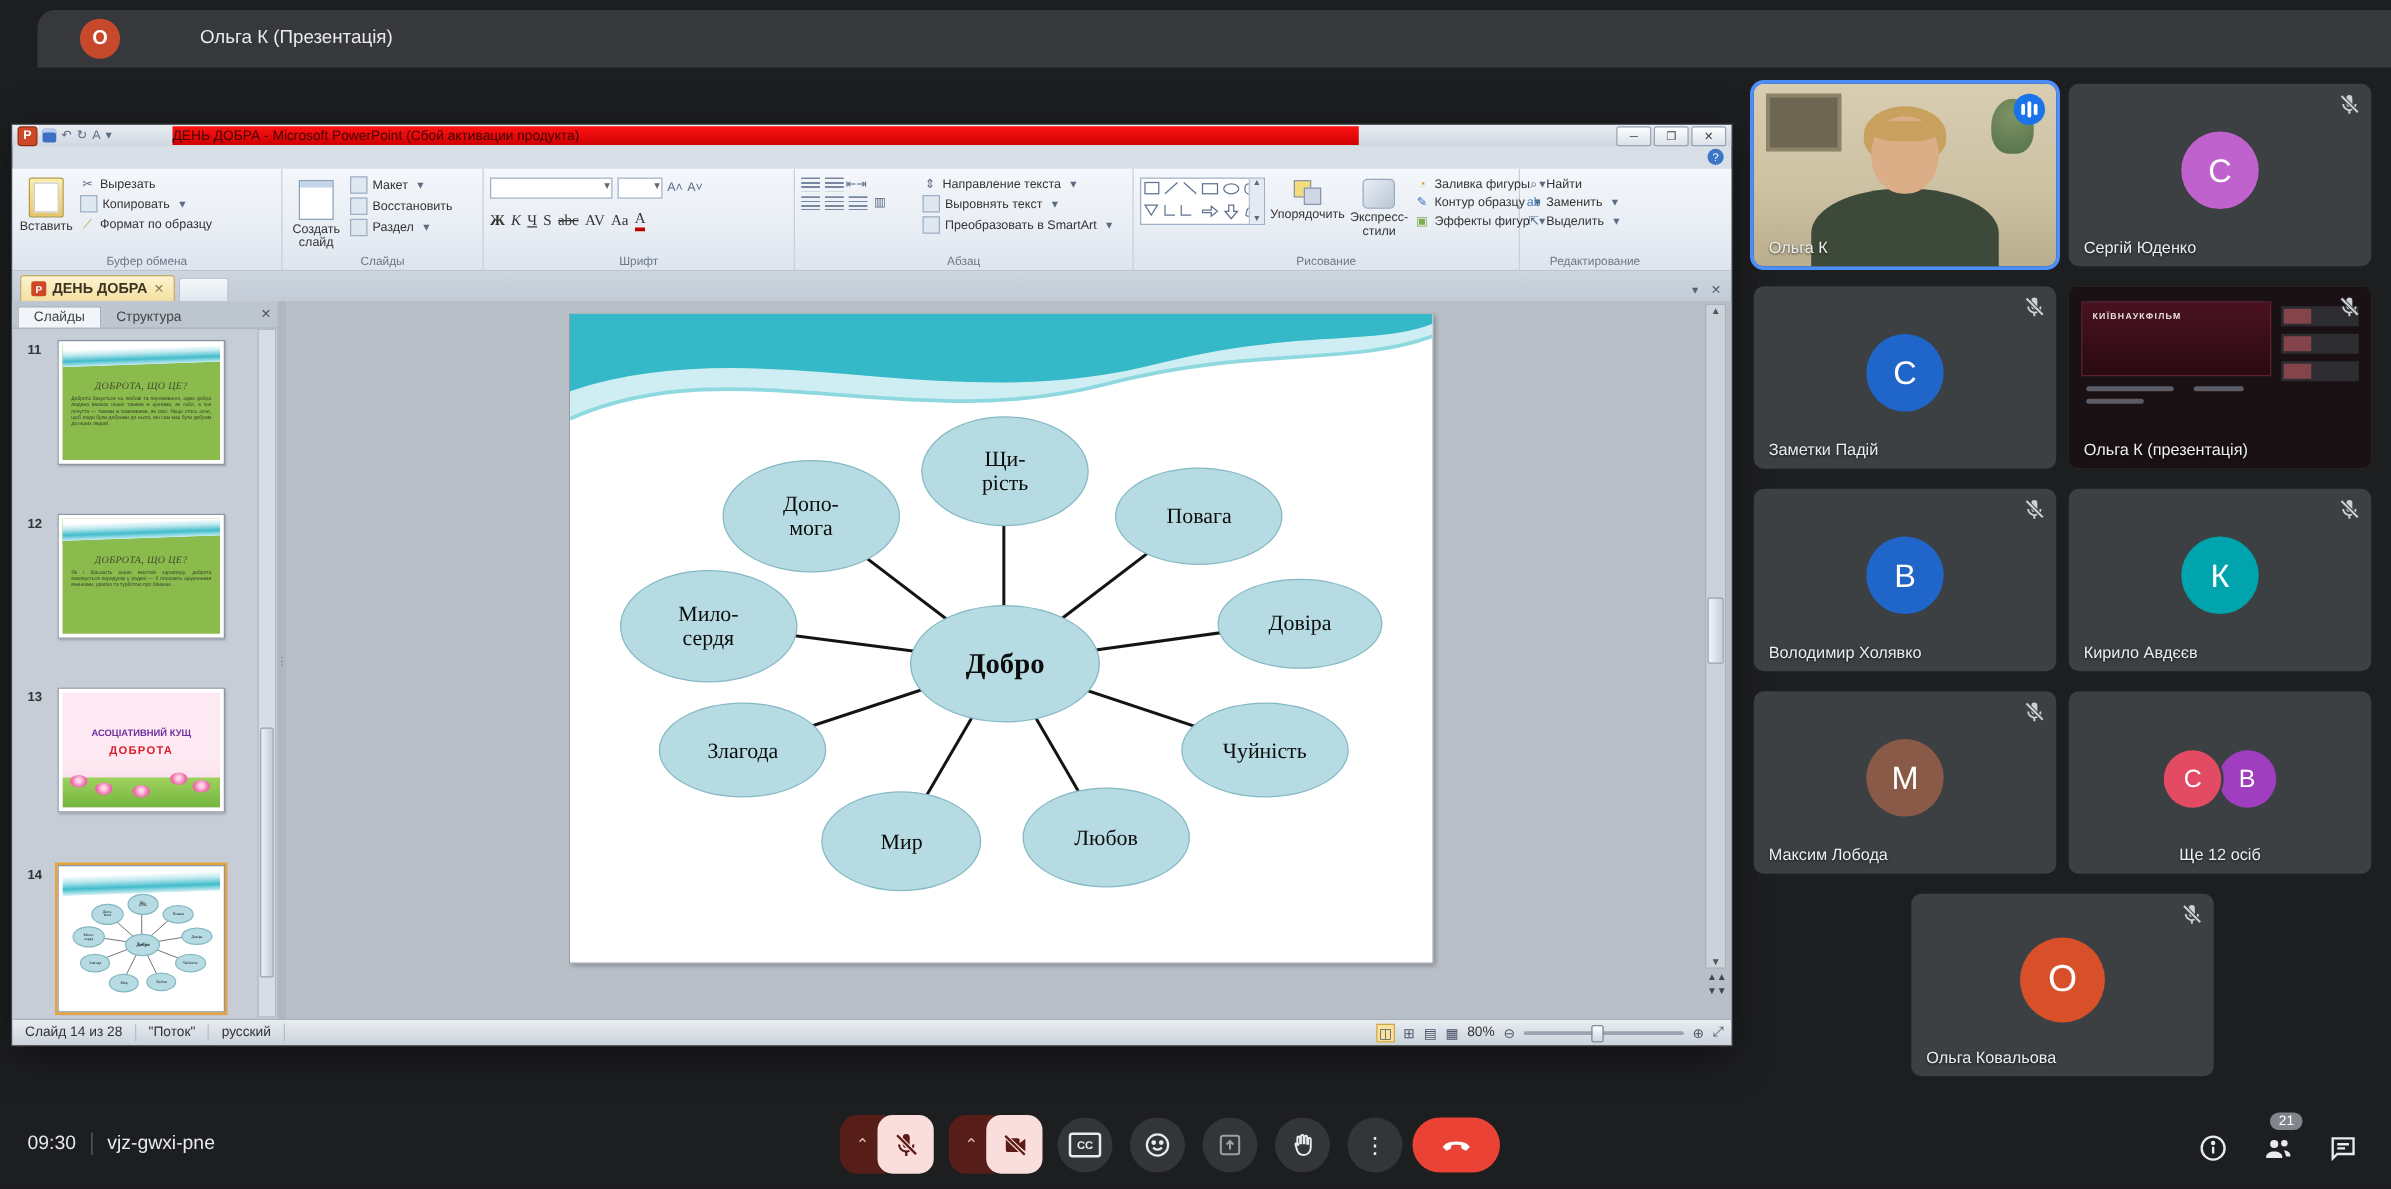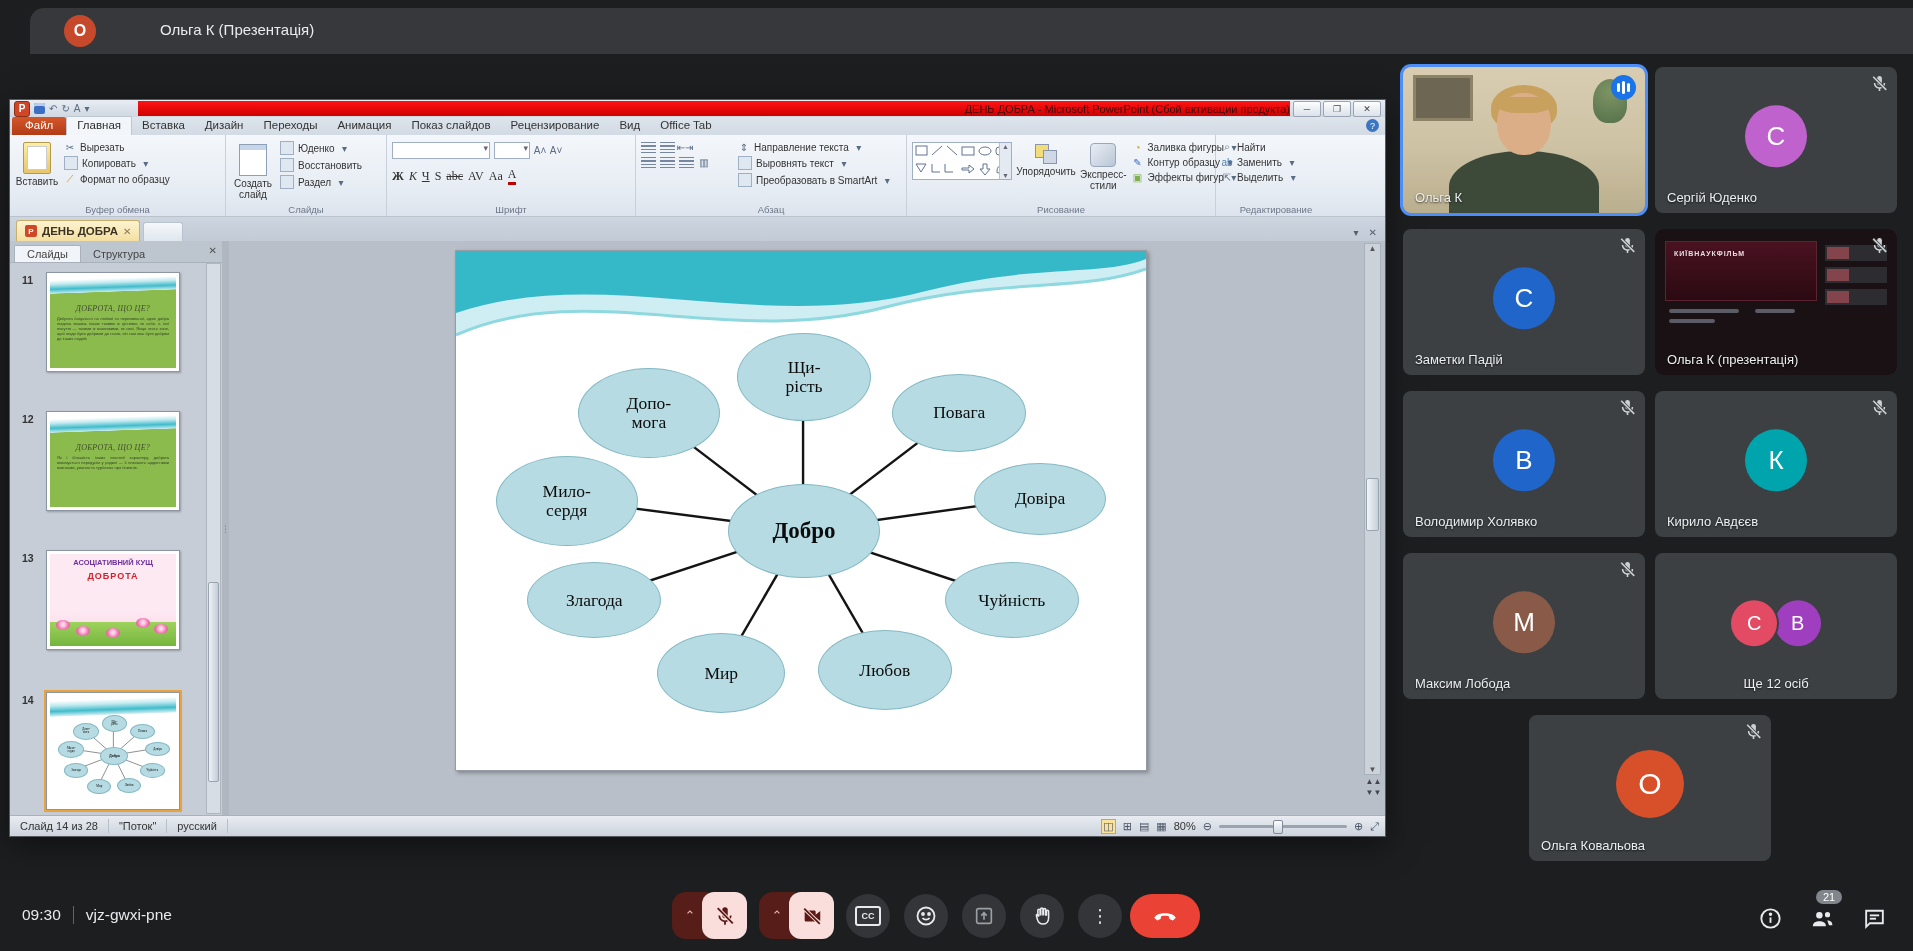--- a/index.html
+++ b/index.html
@@ -12,22 +12,22 @@
   #top-title{position:absolute;left:130px;top:13px;color:#e8eaed;font-size:15px;font-weight:500;}
   
   #ppt{position:absolute;left:10px;top:100px;width:1375px;height:736px;background:#d9dfe7;
        box-shadow:0 0 0 1px #55585c, 0 8px 30px rgba(0,0,0,.5);font-size:11px;color:#333;}
   #ppt-titlebar{position:absolute;left:0;top:0;right:0;height:17px;background:linear-gradient(#e8edf3,#cfd7e1);}
   .qat{position:absolute;left:4px;top:1px;display:flex;align-items:center;gap:4px;height:15px;}
   .qat .pico{width:14px;height:14px;background:#d04727;color:#fff;border-radius:3px;font-size:10px;font-weight:bold;
              display:flex;align-items:center;justify-content:center;border:1px solid #8d2e14;}
   .qat .g{font-size:10px;color:#5a6b84;line-height:14px;}
   .qat .floppy{width:11px;height:11px;background:#3a6fc4;border-radius:2px;box-shadow:inset 0 3px 0 #b9cdea;}
-  #ppt-redbar{position:absolute;left:128px;top:1px;width:1152px;height:15px;
-              background:linear-gradient(#ff1414,#cf0000);display:flex;align-items:center;justify-content:flex-end;}
+  #ppt-redbar{position:absolute;left:128px;top:1px;width:949px;height:15px;
+              background:linear-gradient(#ff1414,#cf0000);display:flex;align-items:center;justify-content:flex-start;}
   #ppt-redbar span{color:#400606;font-size:11px;}
   .winctl{position:absolute;top:1px;right:4px;display:flex;gap:2px;}
   .winctl div{width:26px;height:14px;border:1px solid #9aa4b2;background:linear-gradient(#fdfefe,#dbe2ea);
               font-size:9px;display:flex;align-items:center;justify-content:center;color:#444;border-radius:2px;}
   
   #ppt-tabs{position:absolute;left:0;top:17px;right:0;height:18px;background:linear-gradient(#dde4ec,#d2dae3);display:flex;align-items:flex-end;padding-left:2px;}
   .rtab{padding:2px 10px 2px;font-size:11.5px;color:#333;height:14px;line-height:13px;}
   .rtab.file{background:linear-gradient(#d4572b,#b23c16);color:#fff;border-radius:2px 2px 0 0;padding:2px 13px;}
   .rtab.active{background:#f2f5f9;border:1px solid #bfc7d1;border-bottom:none;border-radius:2px 2px 0 0;color:#2b2b2b;}
   #ppt-help{position:absolute;right:6px;top:19px;width:13px;height:13px;border-radius:50%;background:#3b76c4;color:#fff;
@@ -81,21 +81,21 @@
   .thumb.sel{outline:2px solid #e8a33d;}
   .tinner{position:relative;width:100%;height:100%;overflow:hidden;}
   .tinner.green{background:#8cbb4d;}
   .tinner .wave{position:absolute;left:0;top:0;right:0;height:22%;
       background:linear-gradient(178deg,#ffffff 18%,#bfe9ef 35%,#41bccb 55%,#bfe9ef 72%,#8cbb4d 74%);}
   .tinner.white .wave{background:linear-gradient(178deg,#ffffff 18%,#bfe9ef 35%,#41bccb 55%,#cfeef3 72%,#ffffff 74%);}
   .gtitle{position:relative;margin-top:22%;text-align:center;font-family:"Liberation Serif",serif;
           font-size:8px;color:#3f4a2e;letter-spacing:.3px;font-style:italic;}
   .gbody{margin:3px 7px 0;font-size:4px;line-height:5px;color:#33402a;text-align:justify;}
   .tinner.assoc{background:linear-gradient(#fde9f1 60%,#f9d7e6);}
-  .atitle{margin-top:4px;text-align:center;font-size:7.5px;font-weight:bold;color:#6d2fa0;}
+  .atitle{margin-top:28px;text-align:center;font-size:7.5px;font-weight:bold;color:#6d2fa0;}
   .atitle2{margin-top:4px;text-align:center;font-size:9px;font-weight:bold;color:#d61f2c;letter-spacing:1px;}
   .agrass{position:absolute;left:0;right:0;bottom:0;height:26%;background:linear-gradient(#9ed25d,#74b53e);}
   .aflower{position:absolute;width:14px;height:10px;border-radius:50%;background:radial-gradient(circle at 50% 45%,#ffd6ea 15%,#ef6fae 60%,#e44f97);}
   #pane-scroll{position:absolute;right:1px;top:22px;bottom:2px;width:13px;background:#d7dde4;border:1px solid #aeb6c0;}
   #pane-scroll .pthumb{position:absolute;left:1px;right:1px;top:58%;height:36%;background:linear-gradient(90deg,#eef2f6,#c3ccd6);border:1px solid #99a4b1;border-radius:2px;}
   #splitter{position:absolute;left:212px;top:0;width:7px;bottom:0;background:#b0b7c1;display:flex;align-items:center;justify-content:center;color:#717a86;font-size:9px;}
   
   #edit-area{position:absolute;left:219px;top:0;right:0;bottom:0;background:#b9bfc8;}
   #slide{position:absolute;left:226px;top:9px;width:690px;height:519px;background:#fff;border:1px solid #959ca6;box-shadow:2px 2px 4px rgba(0,0,0,.3);}
   #slide svg.wave{position:absolute;left:0;top:0;width:100%;height:96px;}
@@ -185,32 +185,20 @@
       <div id="ppt-redbar">
         <span>ДЕНЬ ДОБРА  -  Microsoft PowerPoint (Сбой активации продукта)</span>
       </div>
       <div class="winctl">
         <div>─</div>
         <div>❐</div>
         <div>✕</div>
       </div>
     </div>
 
-    <div id="ppt-tabs">
-        <div class="rtab file">Файл</div>
-        <div class="rtab active">Главная</div>
-        <div class="rtab">Вставка</div>
-        <div class="rtab">Дизайн</div>
-        <div class="rtab">Переходы</div>
-        <div class="rtab">Анимация</div>
-        <div class="rtab">Показ слайдов</div>
-        <div class="rtab">Рецензирование</div>
-        <div class="rtab">Вид</div>
-        <div class="rtab">Office Tab</div>
-      </div>
     <div id="ppt-help">?</div>
 
     <div id="ribbon">
       <div class="rgroup" style="width:205px">
         <div class="bigbtn">
           <div class="ic clip"></div>
           <div class="t">Вставить</div>
         </div>
         <div class="smallrows">
           <div class="srow">
@@ -231,21 +219,21 @@
       </div>
 
       <div class="rgroup" style="width:150px">
         <div class="bigbtn">
           <div class="ic newslide"></div>
           <div class="t">Создать слайд</div>
         </div>
         <div class="smallrows">
           <div class="srow">
               <span class="mini box"></span>
-              <span>Юденко</span> 
+              <span>Макет</span> 
               <span class="mini">▾</span>
             </div>
           <div class="srow">
               <span class="mini box"></span>
               <span>Восстановить</span>
             </div>
           <div class="srow">
               <span class="mini box"></span>
               <span>Раздел</span> 
               <span class="mini">▾</span>

